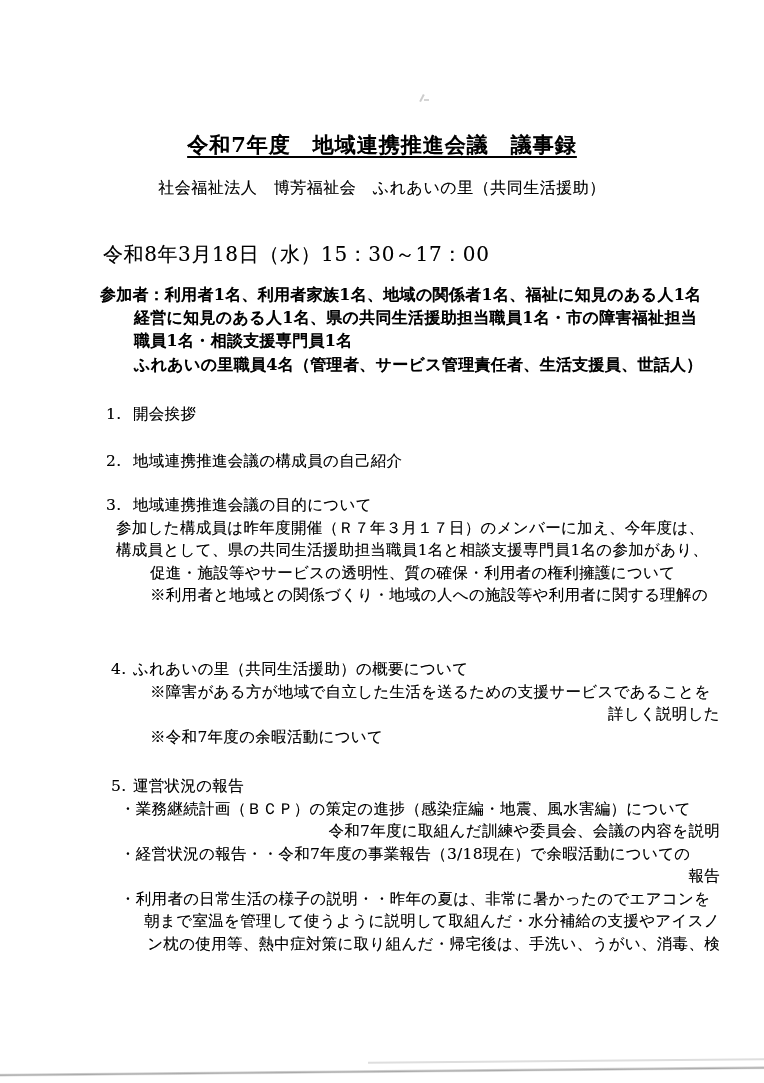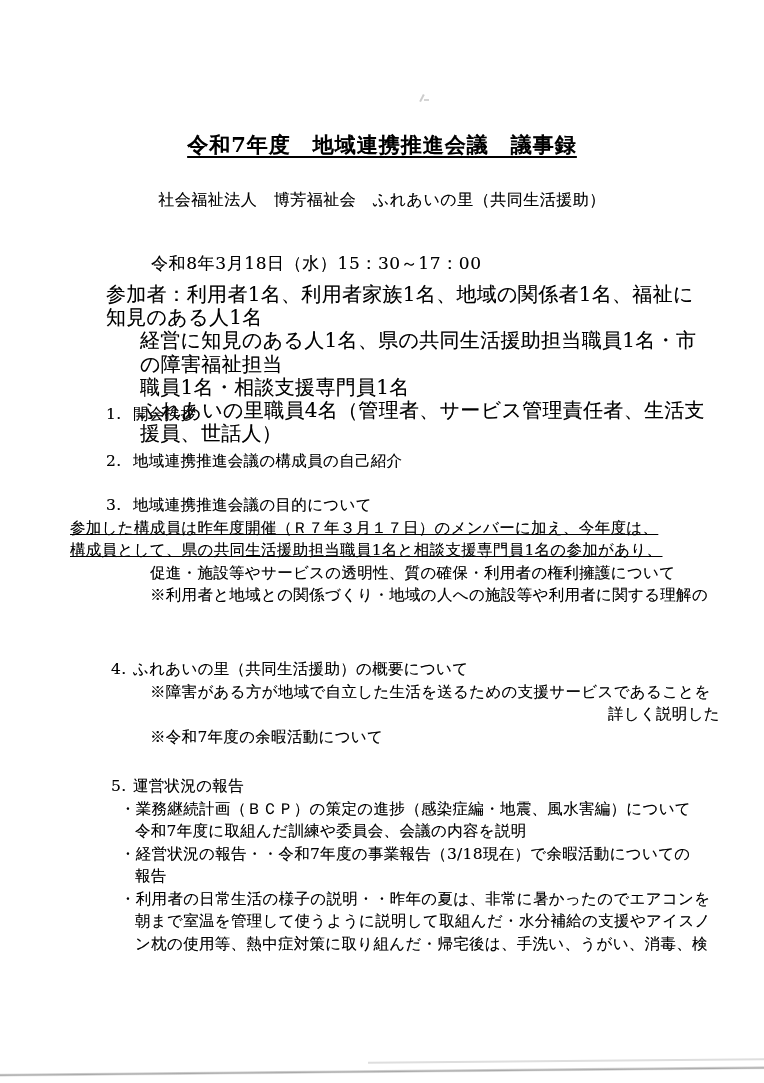--- a/index.html
+++ b/index.html
@@ -29,47 +29,47 @@
     font-size: 21px;
     font-weight: 600;
     letter-spacing: 1px;
     line-height: 28px;
     text-decoration: underline;
     text-decoration-thickness: 1.5px;
     text-underline-offset: 4px;
   }
   .doc-org {
     position: absolute;
-    top: 188px;
+    top: 176px;
     left: 0;
     width: 100%;
     text-align: center;
     font-size: 16px;
     letter-spacing: 0.5px;
     line-height: 24px;
   }
   .doc-datetime {
     position: absolute;
-    top: 251px;
+    top: 242px;
     left: 103px;
-    font-size: 17px;
+    font-size: 20px;
     letter-spacing: 0.6px;
     line-height: 24px;
-    margin-left: 48px;
   }
 
   
   .participants {
     position: absolute;
     top: 283px;
-    left: 10px;
+    left: 4px;
     width: 700px;
-    font-size: 20px;
+    font-size: 16px;
     letter-spacing: 0.3px;
     line-height: 23.2px;
+    font-weight: bold;
   }
   .participants .p-first { margin-left: 96px; }
   .participants .p-label { letter-spacing: 0.2px; }
   .participants .p-cont  { margin-left: 130px; }
 
   
   .agenda-item {
     position: absolute;
     left: 0;
     width: 720px;
@@ -85,25 +85,25 @@
   .agenda-head .num.shift {
     margin-left: 111px;
     width: 22px;
   }
   .item-1 { top: 403px; }
   .item-2 { top: 450px; }
   .item-3 { top: 494px; }
   .item-4 { top: 658px; }
   .item-5 { top: 775px; }
 
-  .ind-body        { margin-left: 70px; text-decoration: underline; }
+  .ind-body        { margin-left: 116px; }
   .ind-kome        { margin-left: 150px; }
   .ind-detail      { margin-left: 167px; text-align: right; }
   .ind-bullet      { margin-left: 120px; }
-  .ind-bullet-cont { margin-left: 135px; }
+  .ind-bullet-cont { margin-left: 135px; text-align: right; }
 
   
   .artifact-mark {
     position: absolute;
     left: 417px;
     top: 93px;
     width: 14px;
     height: 12px;
   }
   .artifact-mark .a1 {

